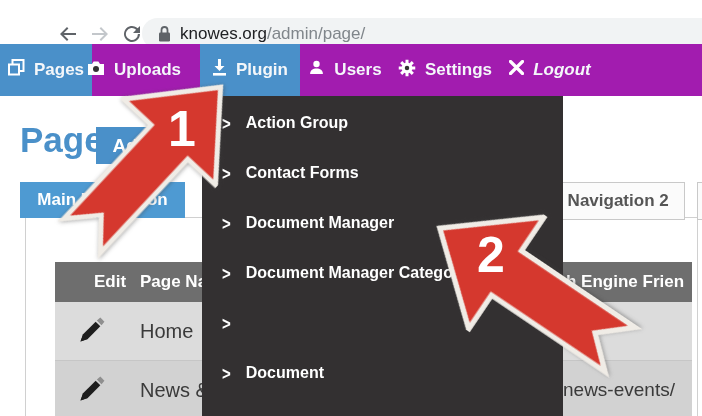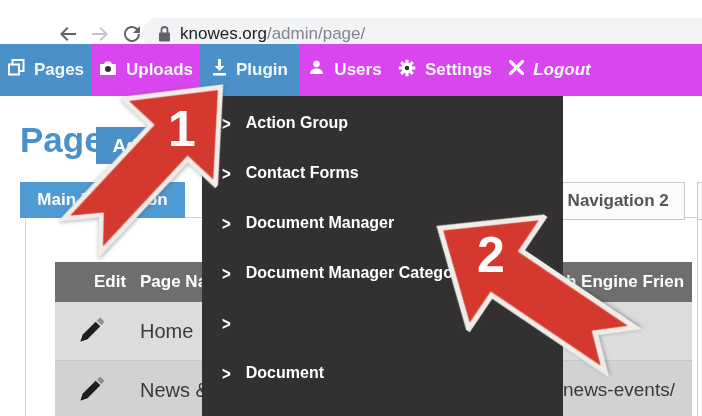--- a/index.html
+++ b/index.html
@@ -10,21 +10,21 @@
   .chrome svg { display:block; }
   .nav-btn { position:absolute; top:10px; width:24px; height:24px; cursor:pointer; }
   .btn-back { left:16px; } .btn-fwd { left:48px; } .btn-reload { left:80px; }
   .addr-bar { position:absolute; left:102px; top:6px; width:620px; height:31px; background:#f1f3f4; border-radius:16px; }
   .lock { position:absolute; left:116px; top:13px; }
   .url { position:absolute; left:140px; top:0; height:44px; line-height:44px; font-size:17px; white-space:nowrap; }
   .url .host { color:#202124; }
   .url .path { color:#80868b; }
 
   
-  .navbar { position:absolute; left:0; top:44px; width:702px; height:52px; background:#d946ef; z-index:20; }
+  .navbar { position:absolute; left:0; top:44px; width:702px; height:52px; background:#a21caf; z-index:20; }
   .nav-item { position:absolute; top:0; height:52px; display:flex; align-items:center; justify-content:center; gap:9px;
               color:#f4f7fa; font-size:17px; font-weight:bold; cursor:pointer; }
   .nav-item.active { background:#4a90c9; }
   .nav-item svg { flex:0 0 auto; }
 
   
   .page-title { position:absolute; left:20px; top:120px; font-size:35px; font-weight:600; color:#4a90c9; z-index:10; }
   .add-btn { position:absolute; left:96px; top:127px; width:70px; height:37px; background:#4a90c9; color:#fff;
              font-size:19px; font-weight:bold; display:flex; align-items:center; justify-content:center; z-index:10; cursor:pointer; }
 
@@ -105,21 +105,21 @@
   <div class="navbar">
     <div class="nav-item active" style="left:0;width:92px;">
       <span>
         <svg width="17" height="17" viewBox="0 0 17 17">
           <rect x="4.5" y="1" width="11" height="11" fill="none" stroke="#fff" stroke-width="2"></rect>
           <rect x="1" y="5.5" width="10" height="10" fill="#4a90c9" stroke="#fff" stroke-width="2"></rect>
         </svg>
       </span>
       <span>Pages</span>
     </div>
-    <div class="nav-item" style="left:92px;width:108px;">
+    <div class="nav-item" style="left:80px;width:108px;">
       <span>
         <svg width="18" height="16" viewBox="0 0 18 16">
           <path d="M1 4h4l1.6-2.4h4.8L13 4h4v11H1z" fill="#fff"></path>
           <circle cx="9" cy="9" r="3" fill="#333233"></circle>
         </svg>
       </span>
       <span>Uploads</span>
     </div>
     <div class="nav-item active" style="left:200px;width:100px;">
       <span>

